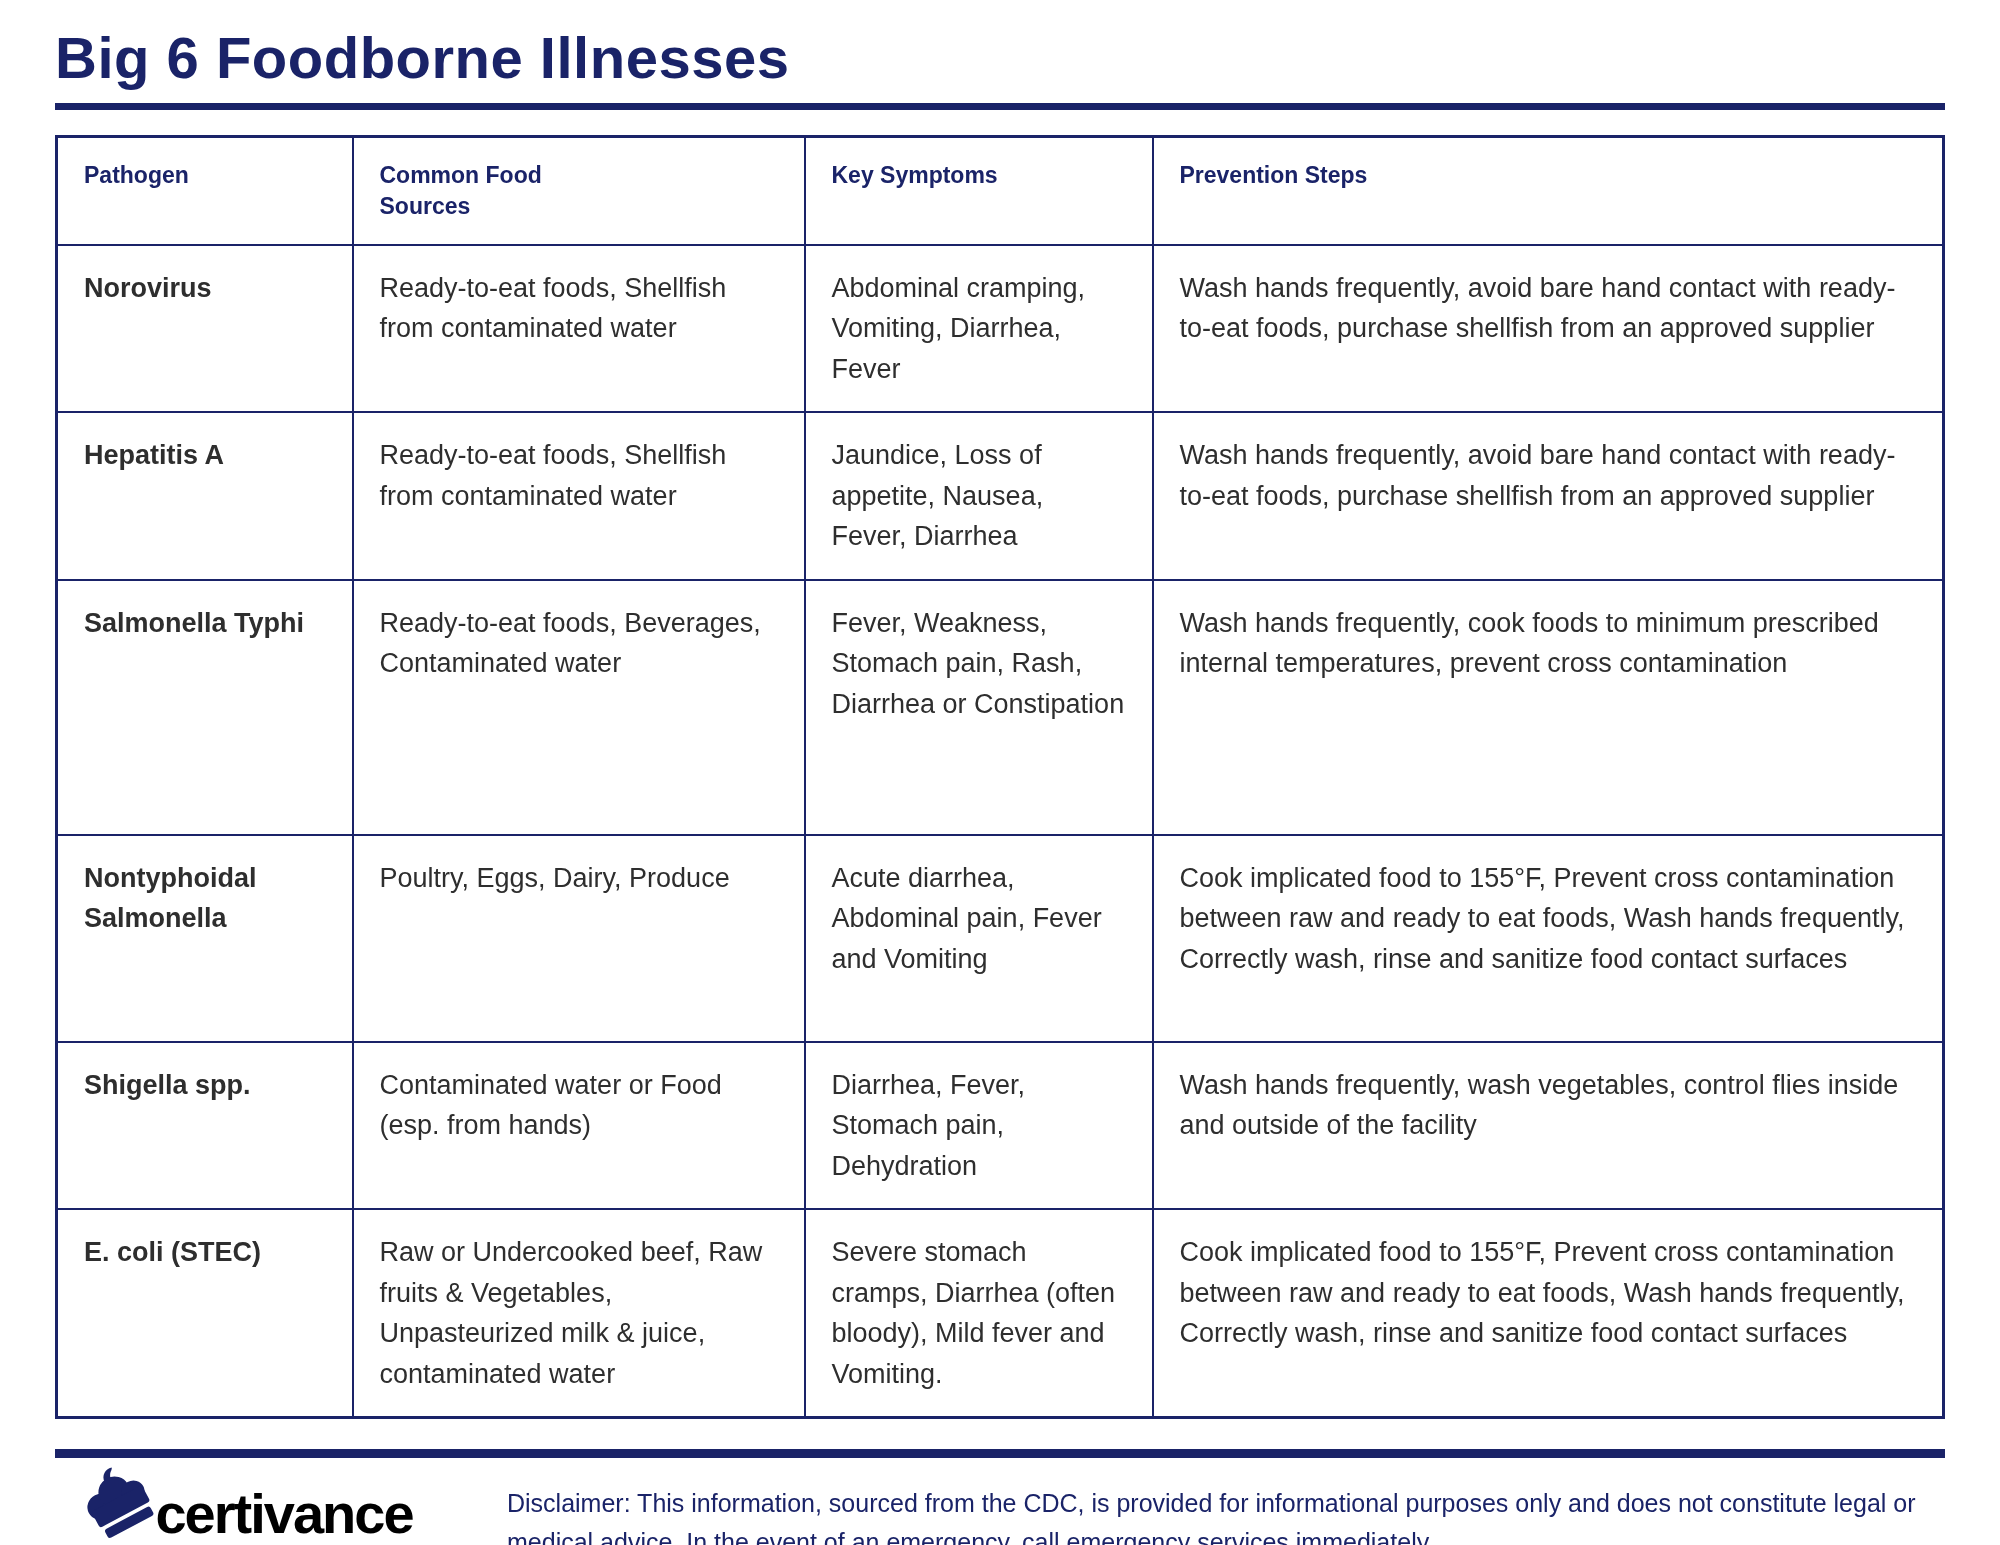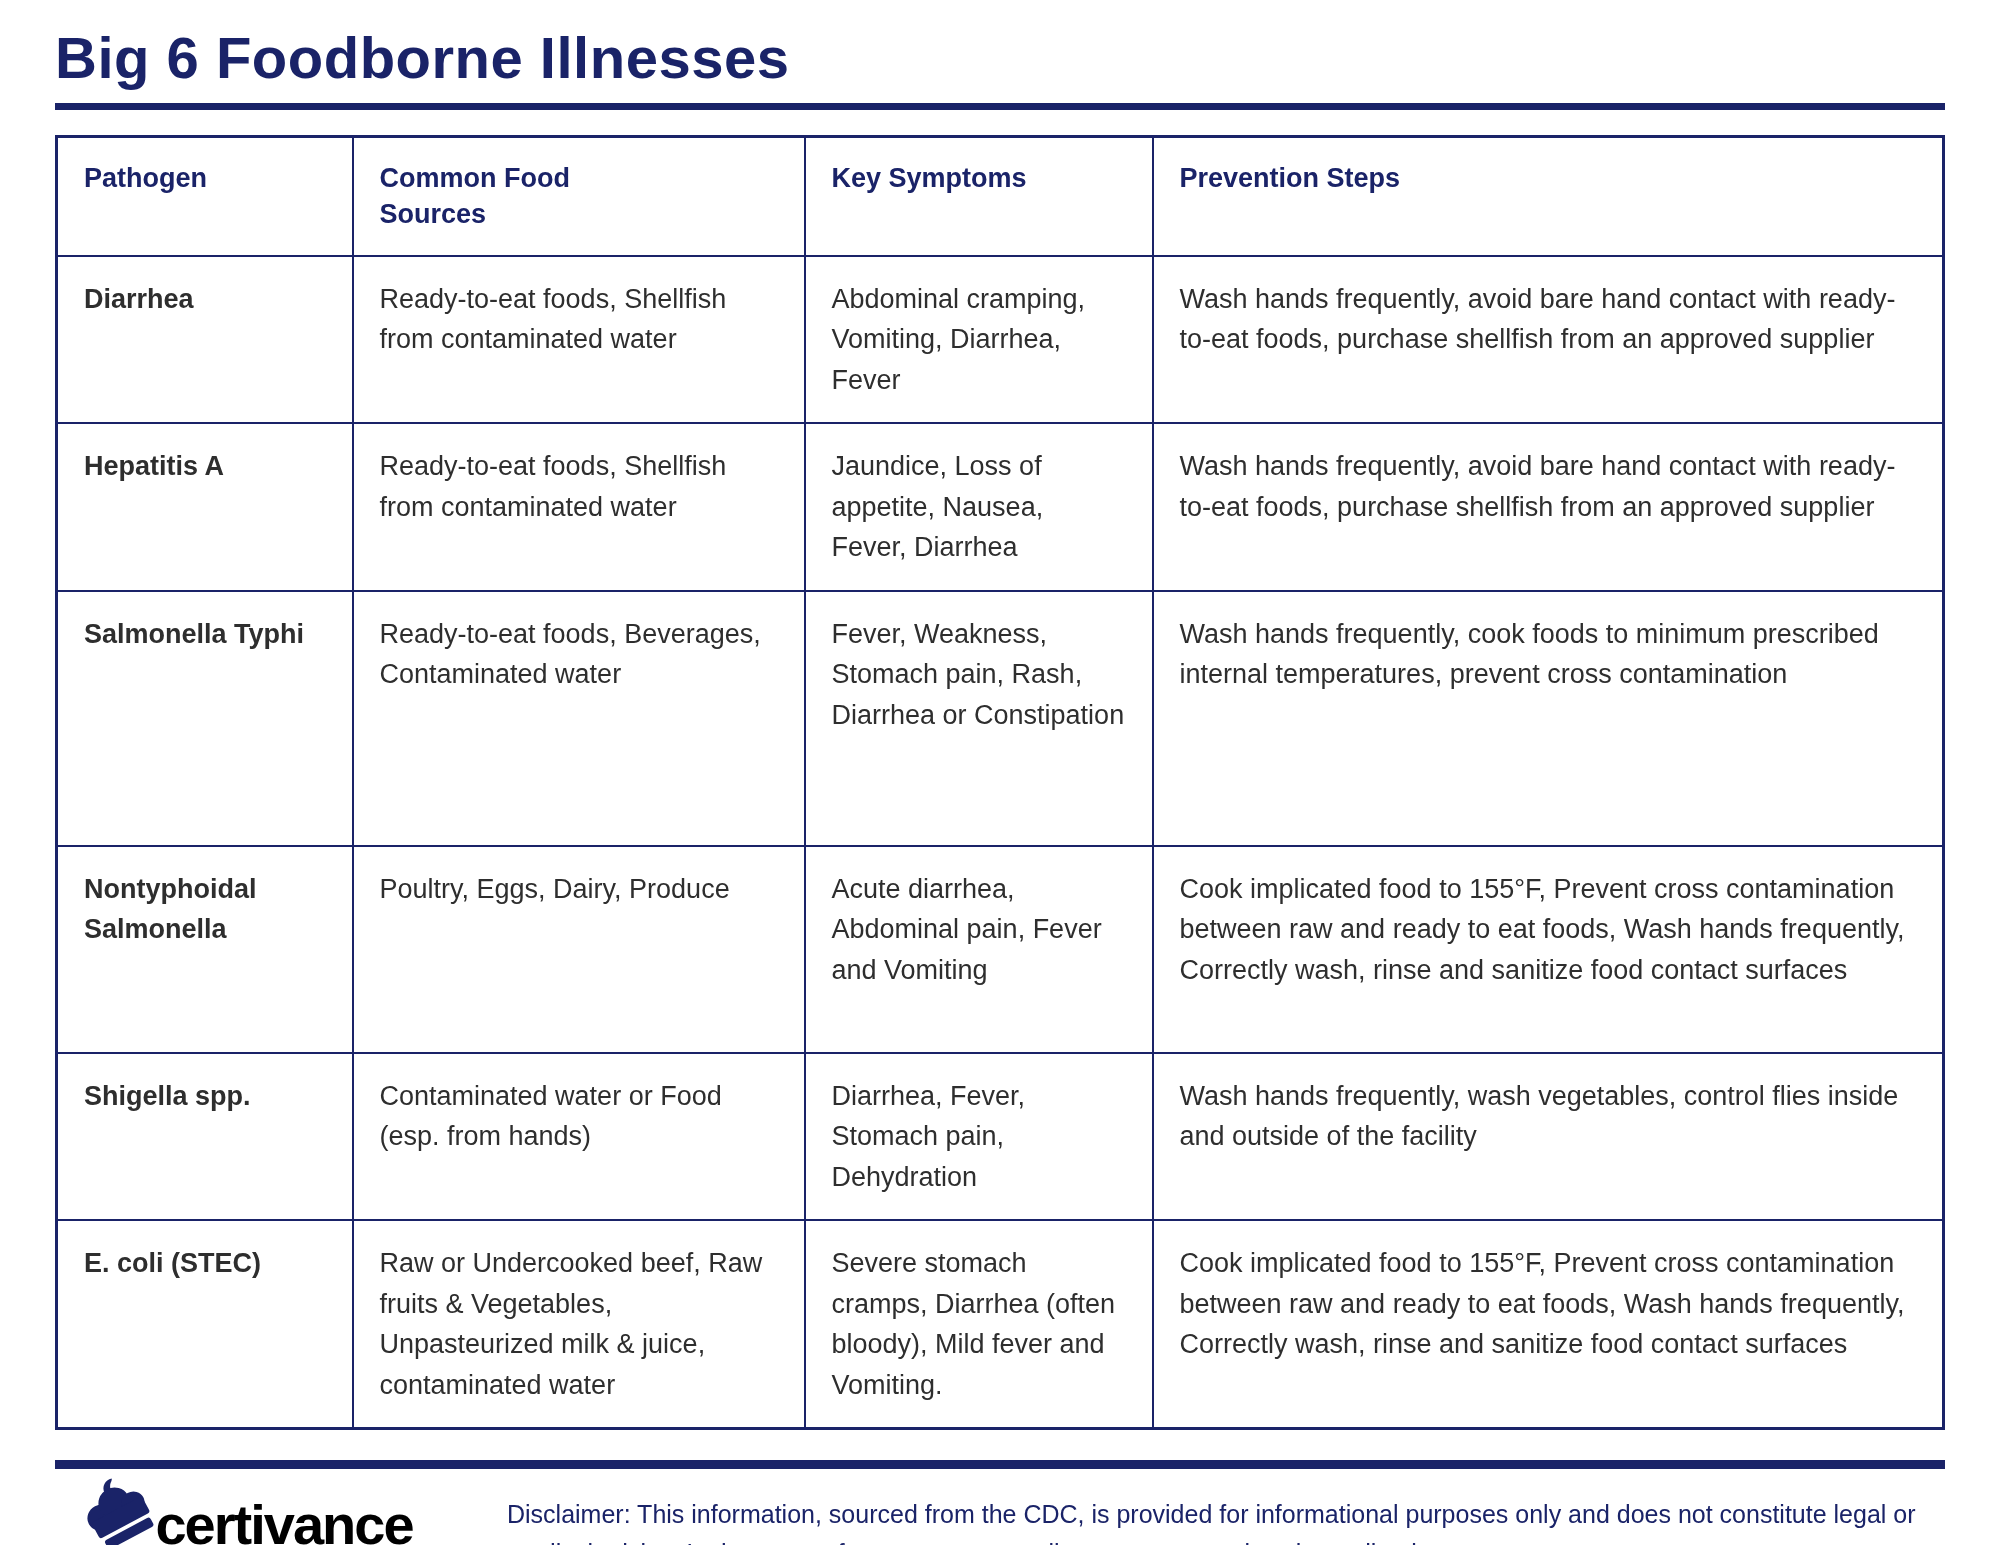--- a/index.html
+++ b/index.html
@@ -42,21 +42,21 @@
     text-align: left;
     padding: 22px 26px;
   }
   col.c-pathogen   { width: 296px; }
   col.c-sources    { width: 452px; }
   col.c-symptoms   { width: 348px; }
   col.c-prevention { width: auto;  }
 
   table.big6 th {
     color: #1a2368;
-    font-size: 27px;
+    font-size: 23px;
     font-weight: bold;
     line-height: 1.35;
   }
   th .th-text { display: block; }
   th .th-narrow { max-width: 250px; }
 
   table.big6 td {
     font-size: 27px;
     line-height: 1.5;
     color: #2e2e2e;
@@ -153,21 +153,21 @@
         <th>
             <span class="th-text">Key Symptoms</span>
           </th>
         <th>
             <span class="th-text">Prevention Steps</span>
           </th>
       </tr>
     </thead>
     <tbody>
       <tr class="h-r1">
-        <td class="pathogen">Diarrhea</td>
+        <td class="pathogen">Norovirus</td>
         <td>Ready-to-eat foods, Shellfish from contaminated water</td>
         <td>Abdominal cramping, Vomiting, Diarrhea, Fever</td>
         <td>Wash hands frequently, avoid bare hand contact with ready-to-eat foods, purchase shellfish from an approved supplier</td>
       </tr>
       <tr class="h-r2">
         <td class="pathogen">Hepatitis A</td>
         <td>Ready-to-eat foods, Shellfish from contaminated water</td>
         <td>Jaundice, Loss of appetite, Nausea, Fever, Diarrhea</td>
         <td>Wash hands frequently, avoid bare hand contact with ready-to-eat foods, purchase shellfish from an approved supplier</td>
       </tr>

